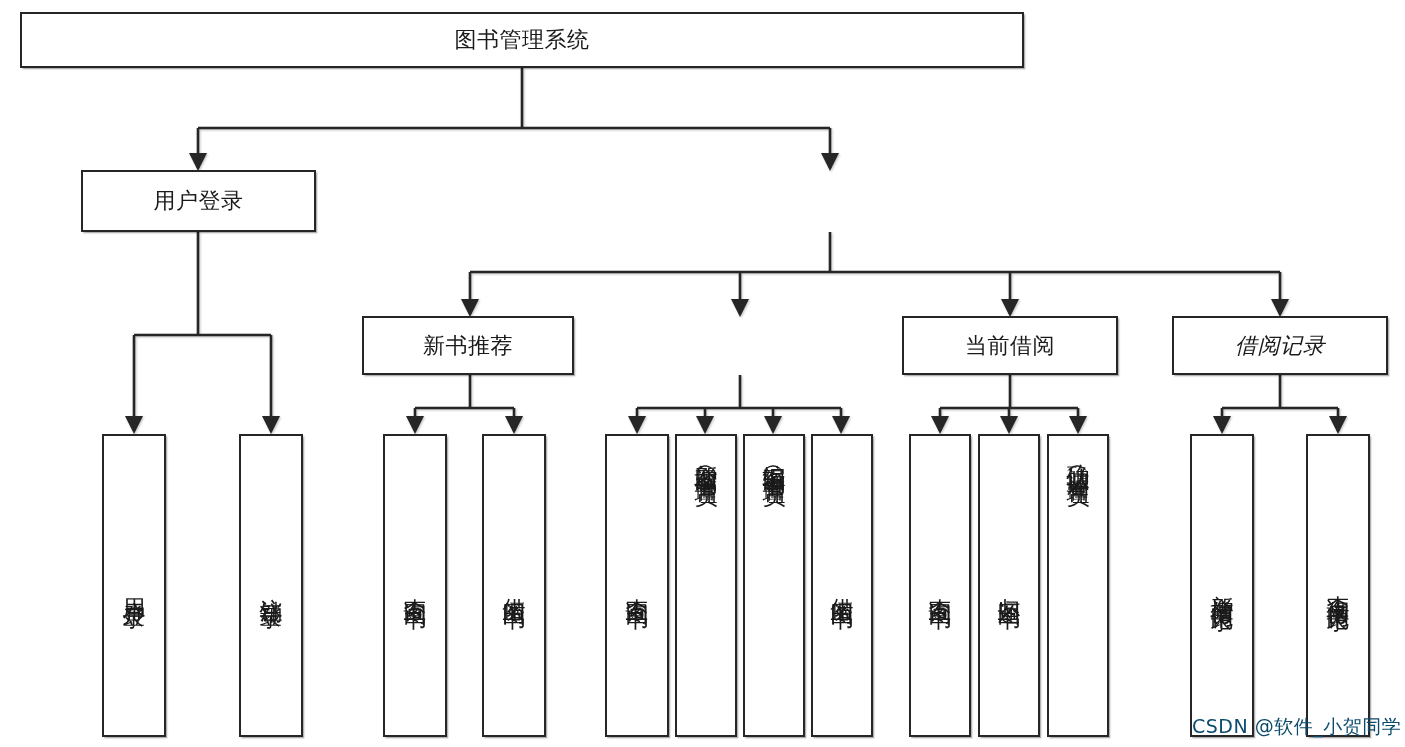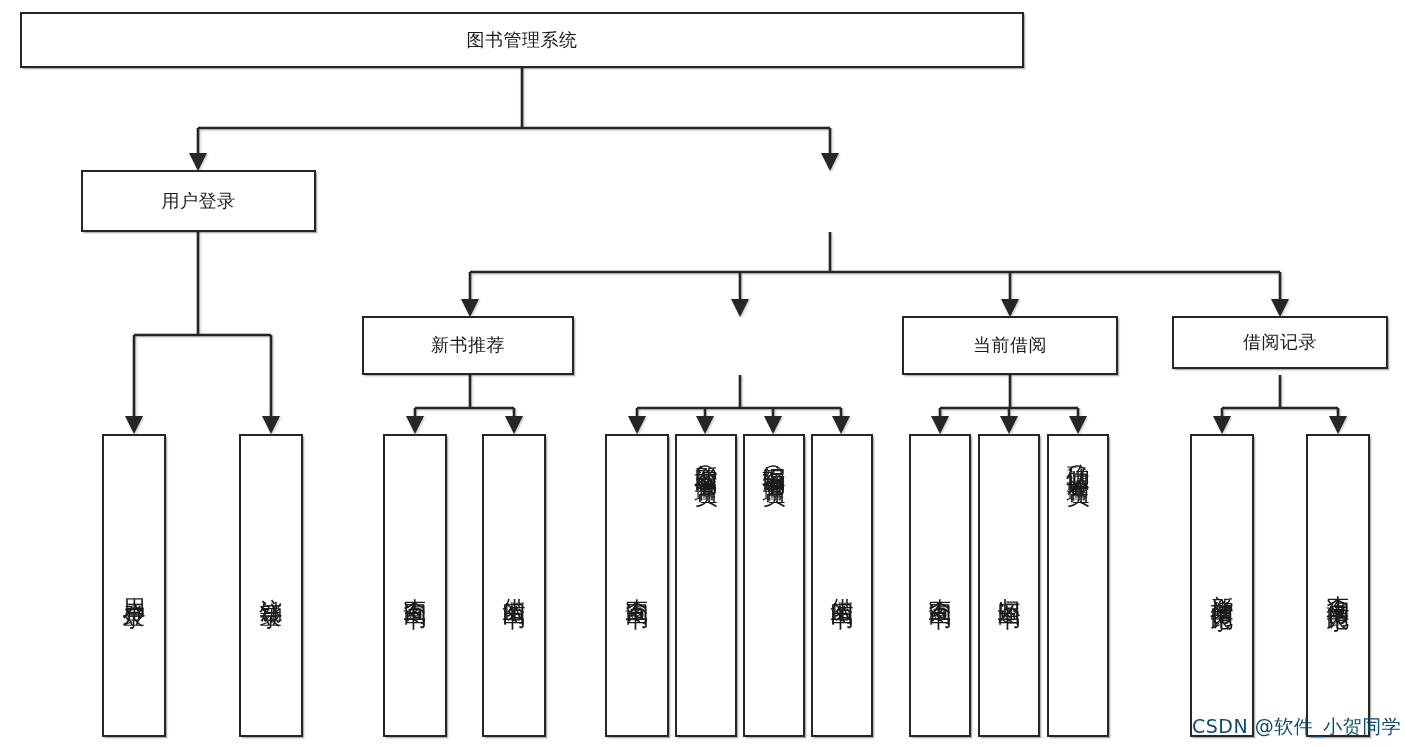--- a/index.html
+++ b/index.html
@@ -27,21 +27,21 @@
     box-sizing: border-box;
     border: 2.5px solid #262626;
     background: #ffffff;
     display: flex;
     align-items: center;
     justify-content: center;
     box-shadow: 1.5px 1.5px 1.5px rgba(0,0,0,0.30);
   }
   .node-label {
     color: #1a1a1a;
-    font-size: 18px;
+    font-size: 22px;
     line-height: 1.25;
     letter-spacing: 0.5px;
     white-space: nowrap;
     user-select: none;
   }
   .node-box.leaf {
     align-items: flex-start;
     justify-content: center;
     padding-top: 10px;
   }
@@ -134,21 +134,21 @@
 
   <div class="node-box" style="left:362px; top:316px; width:212px; height:59px;">
     <span class="node-label">新书推荐</span>
   </div>
 
 
   <div class="node-box" style="left:902px; top:316px; width:216px; height:59px;">
     <span class="node-label">当前借阅</span>
   </div>
 
-  <div class="node-box" style="left:1172px; top:316px; width:216px; height:53px;">
+  <div class="node-box" style="left:1172px; top:316px; width:216px; height:59px;font-style:italic;">
     <span class="node-label">借阅记录</span>
   </div>
 
   <div class="node-box leaf centered" style="left:102px; top:434px; width:64px; height:303px;">
     <span class="node-label">用户登录</span>
   </div>
 
   <div class="node-box leaf centered" style="left:239px; top:434px; width:64px; height:303px;">
     <span class="node-label">注销登录</span>
   </div>

